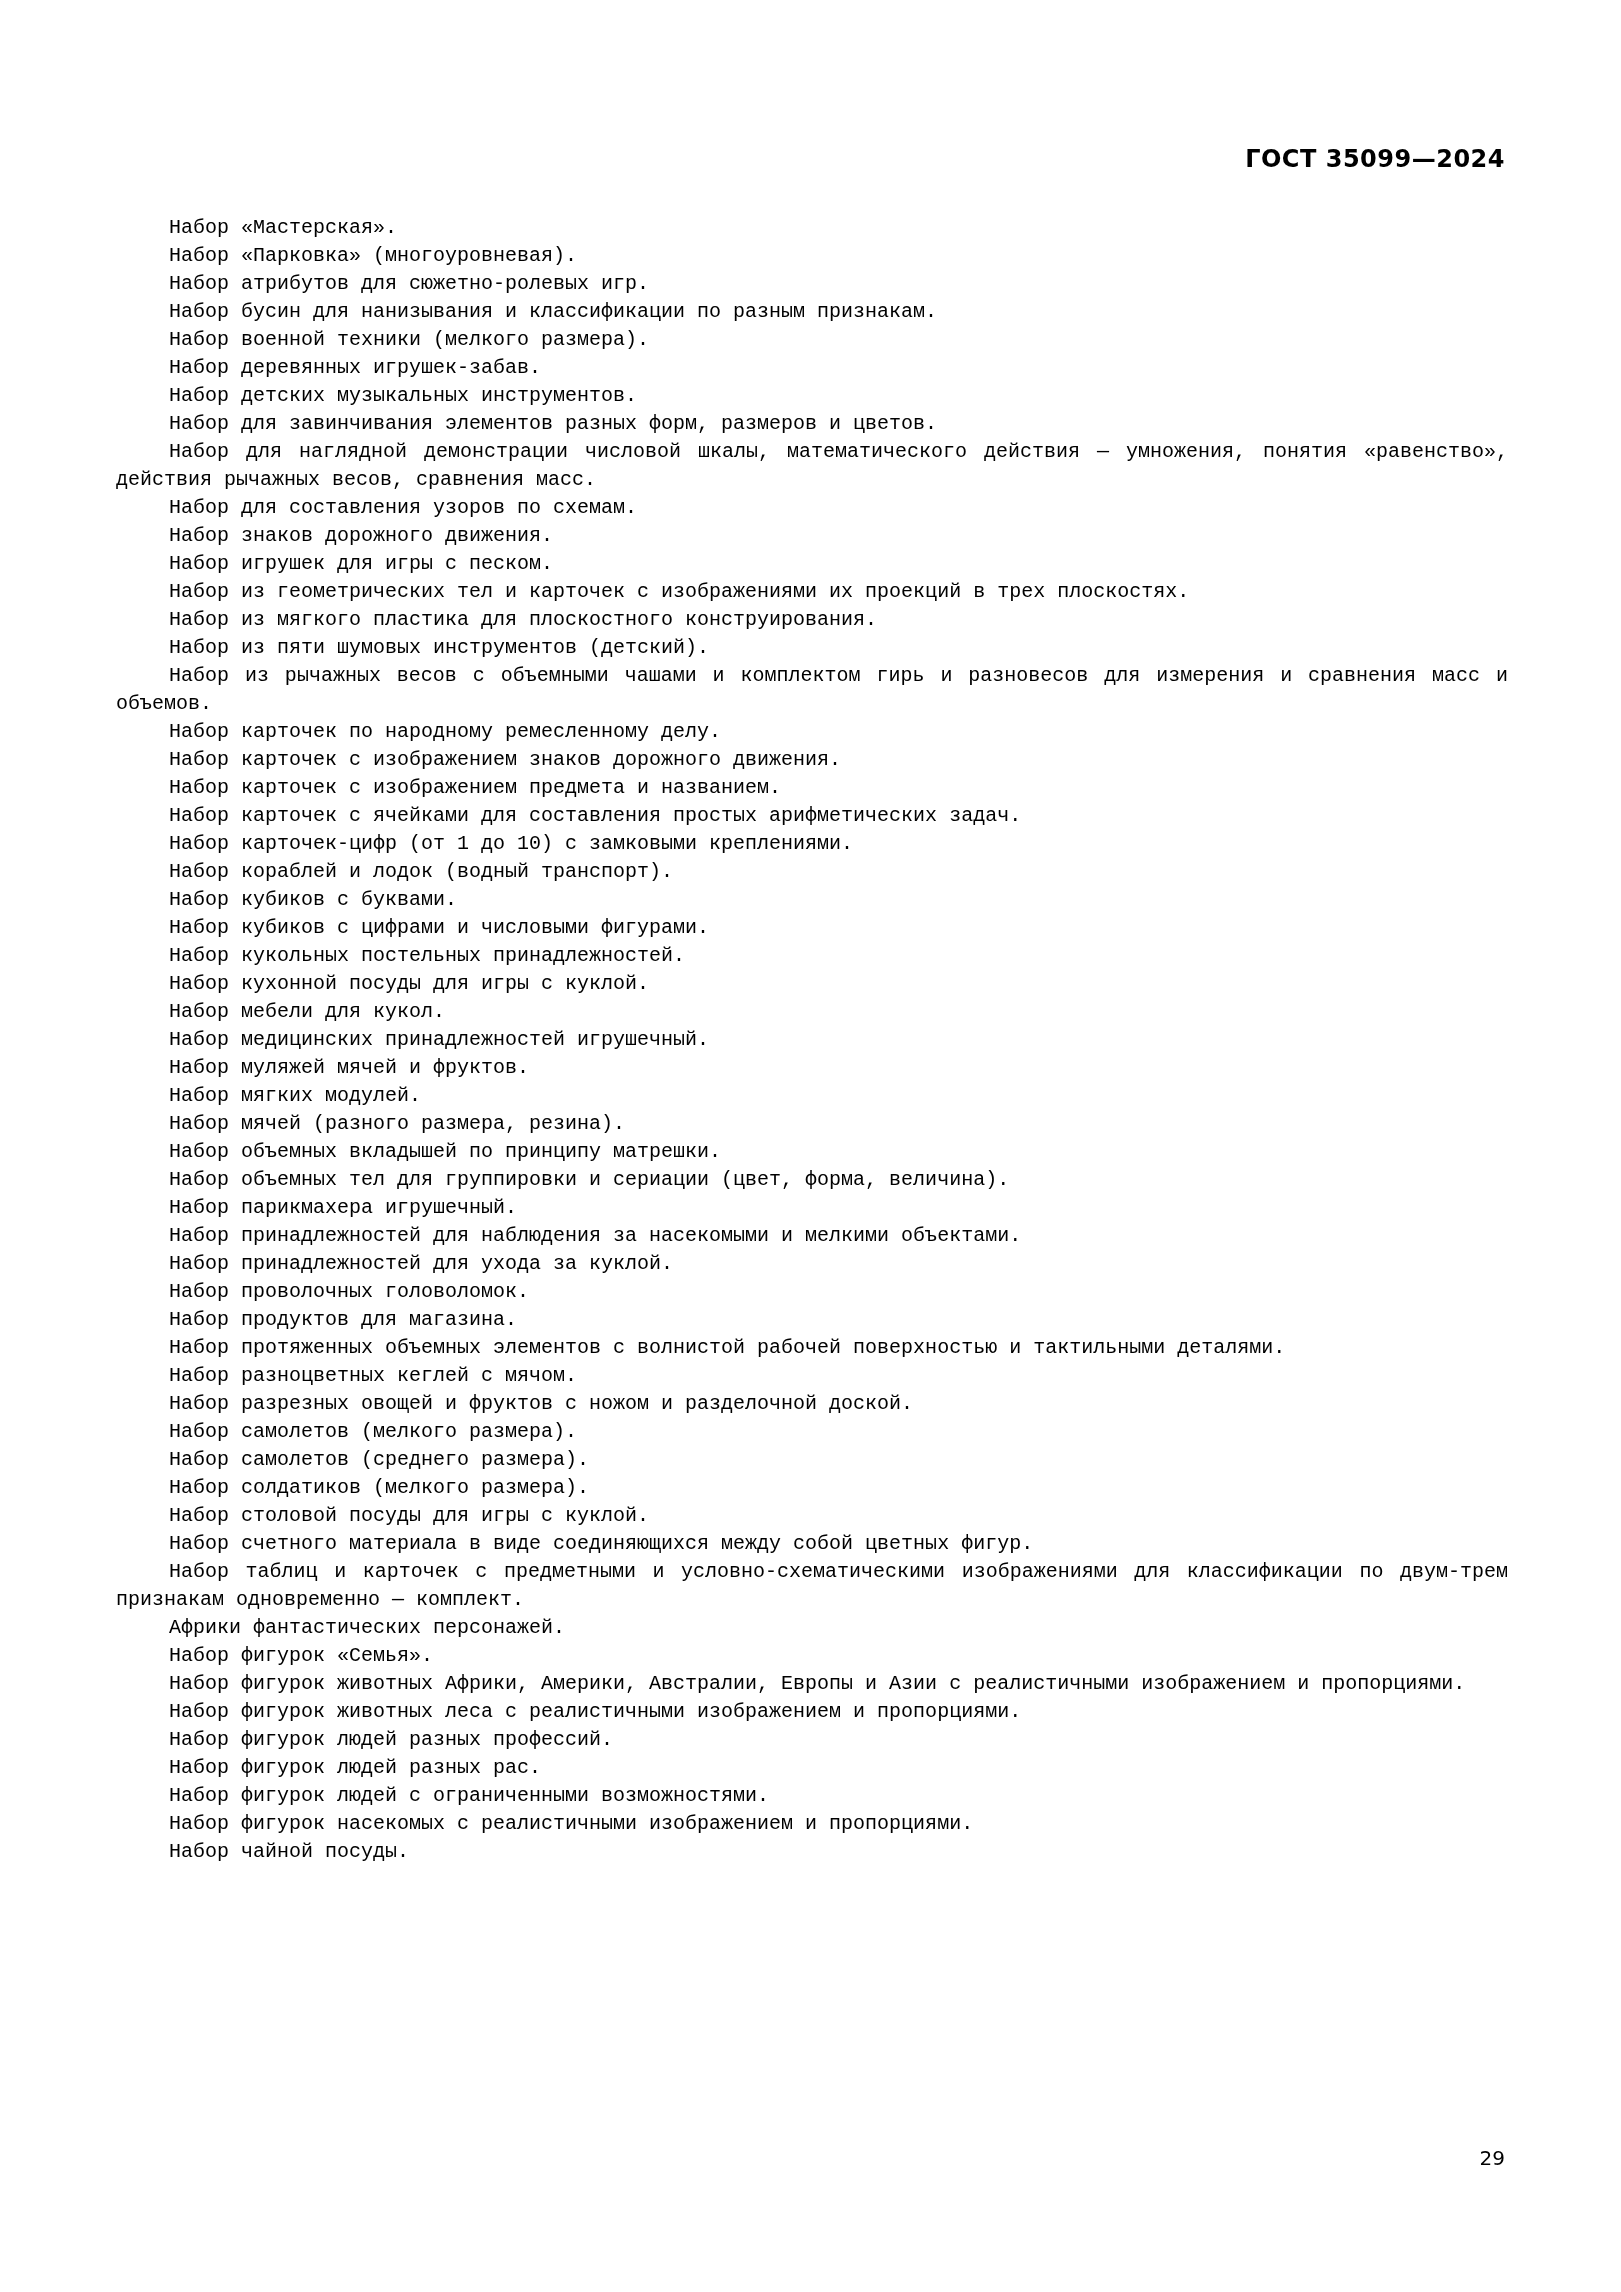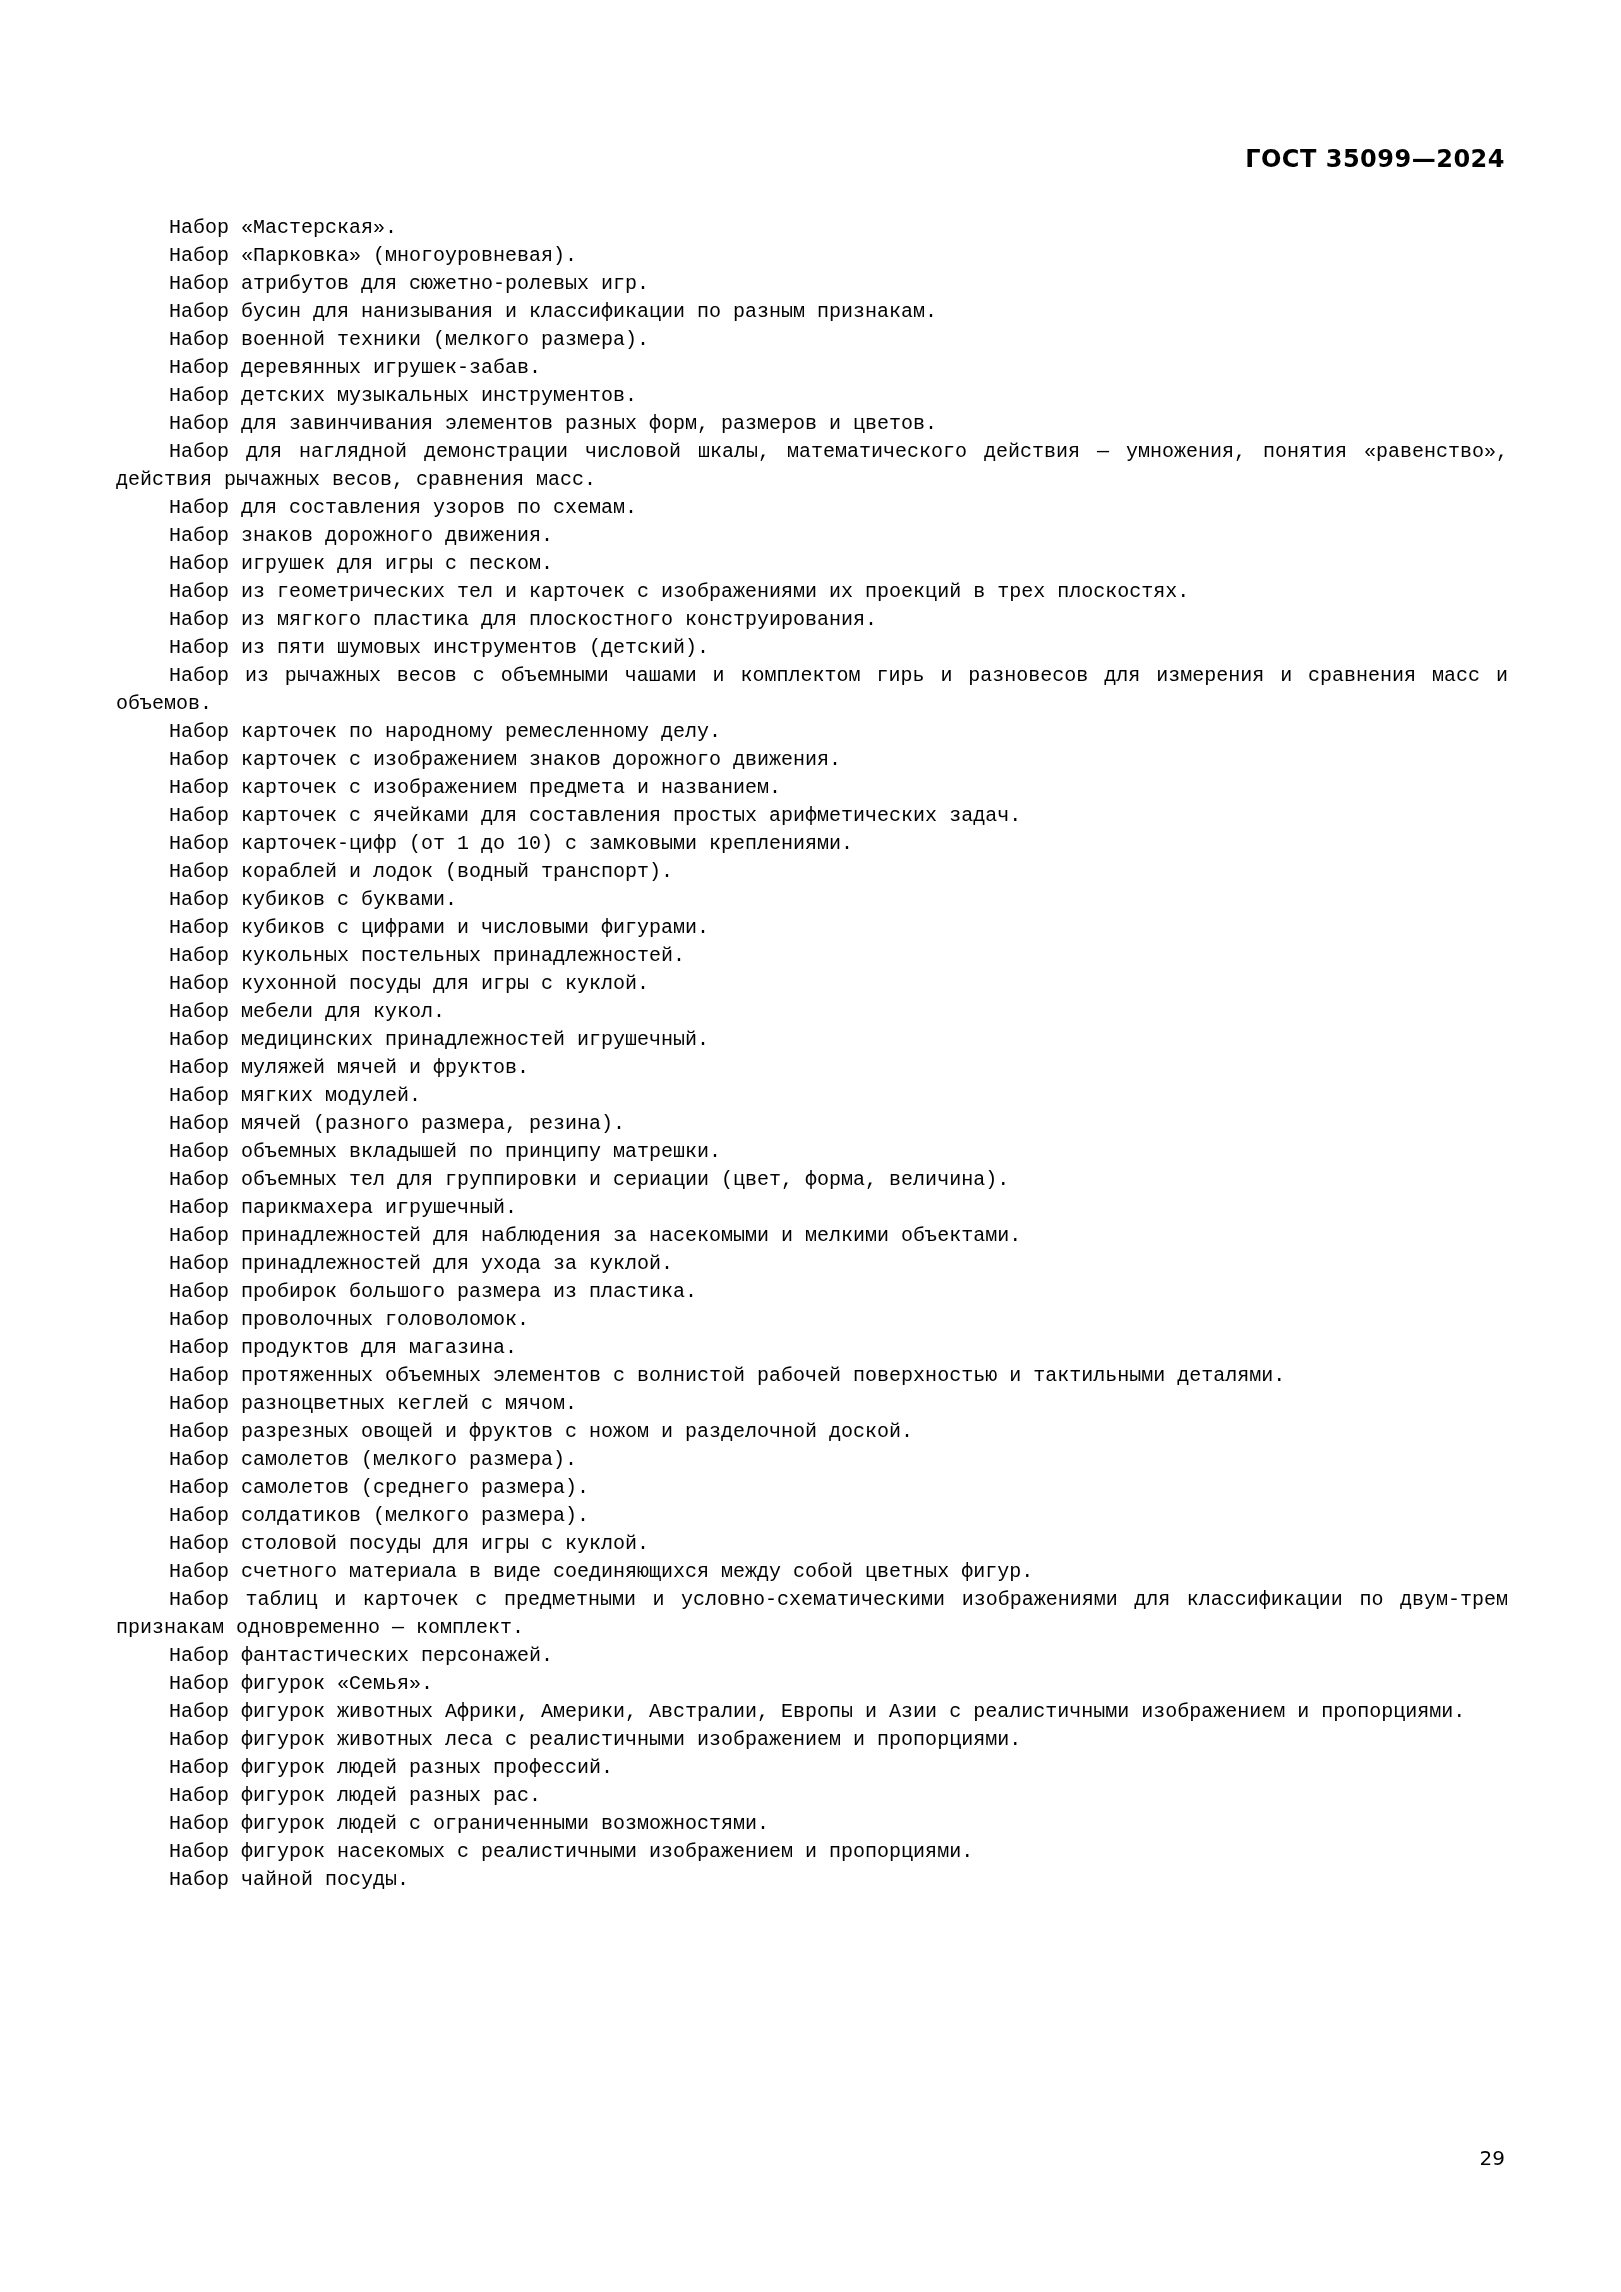--- a/index.html
+++ b/index.html
@@ -92,33 +92,32 @@
     <p>Набор мебели для кукол.</p>
     <p>Набор медицинских принадлежностей игрушечный.</p>
     <p>Набор муляжей мячей и фруктов.</p>
     <p>Набор мягких модулей.</p>
     <p>Набор мячей (разного размера, резина).</p>
     <p>Набор объемных вкладышей по принципу матрешки.</p>
     <p>Набор объемных тел для группировки и сериации (цвет, форма, величина).</p>
     <p>Набор парикмахера игрушечный.</p>
     <p>Набор принадлежностей для наблюдения за насекомыми и мелкими объектами.</p>
     <p>Набор принадлежностей для ухода за куклой.</p>
-    <p>Набор пробирок большого размера из пластика.</p>
     <p>Набор проволочных головоломок.</p>
     <p>Набор продуктов для магазина.</p>
     <p>Набор протяженных объемных элементов с волнистой рабочей поверхностью и тактильными деталями.</p>
     <p>Набор разноцветных кеглей с мячом.</p>
     <p>Набор разрезных овощей и фруктов с ножом и разделочной доской.</p>
     <p>Набор самолетов (мелкого размера).</p>
     <p>Набор самолетов (среднего размера).</p>
     <p>Набор солдатиков (мелкого размера).</p>
     <p>Набор столовой посуды для игры с куклой.</p>
     <p>Набор счетного материала в виде соединяющихся между собой цветных фигур.</p>
     <p>Набор таблиц и карточек с предметными и условно-схематическими изображениями для классификации по двум-трем признакам одновременно — комплект.</p>
-    <p>Набор фантастических персонажей.</p>
+    <p>Африки фантастических персонажей.</p>
     <p>Набор фигурок «Семья».</p>
     <p>Набор фигурок животных Африки, Америки, Австралии, Европы и Азии с реалистичными изображением и пропорциями.</p>
     <p>Набор фигурок животных леса с реалистичными изображением и пропорциями.</p>
     <p>Набор фигурок людей разных профессий.</p>
     <p>Набор фигурок людей разных рас.</p>
     <p>Набор фигурок людей с ограниченными возможностями.</p>
     <p>Набор фигурок насекомых с реалистичными изображением и пропорциями.</p>
     <p>Набор чайной посуды.</p>
   </div>
 

